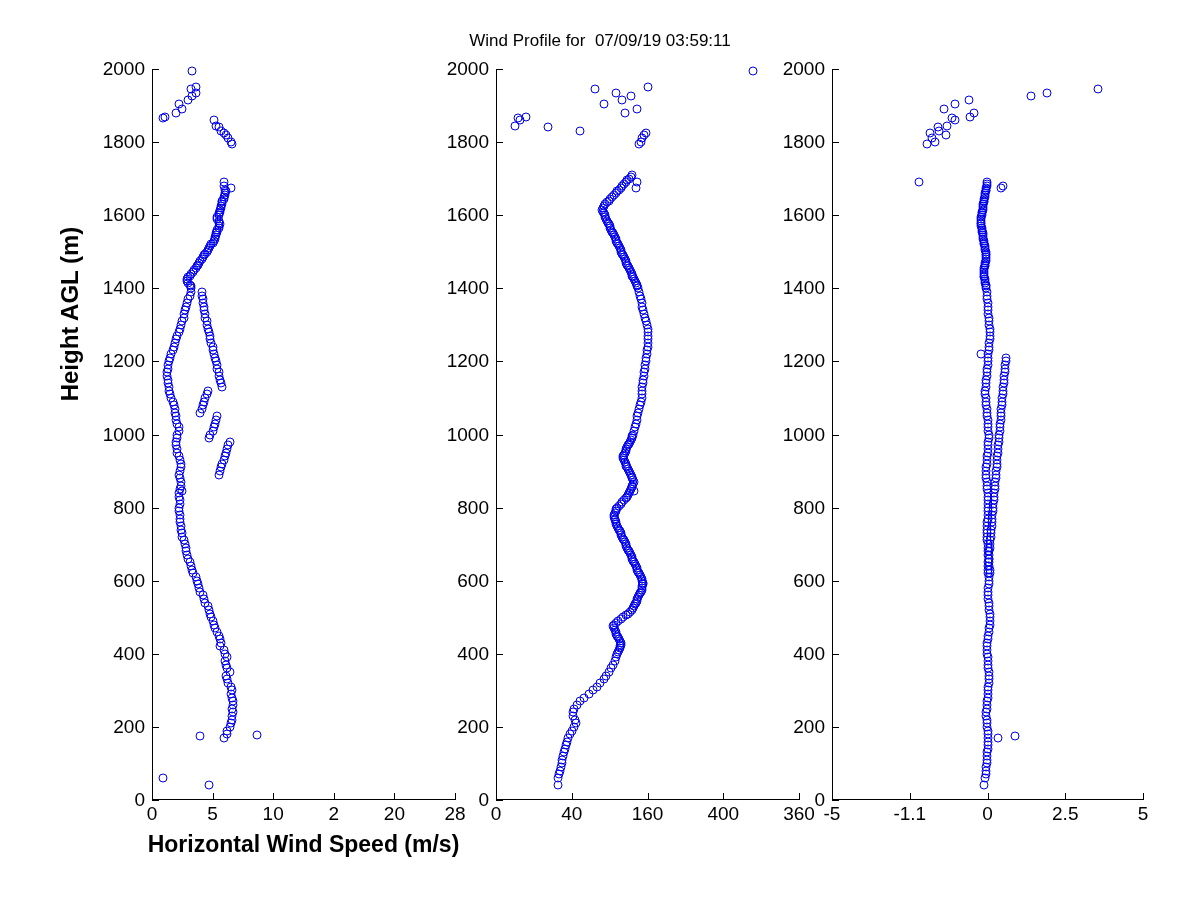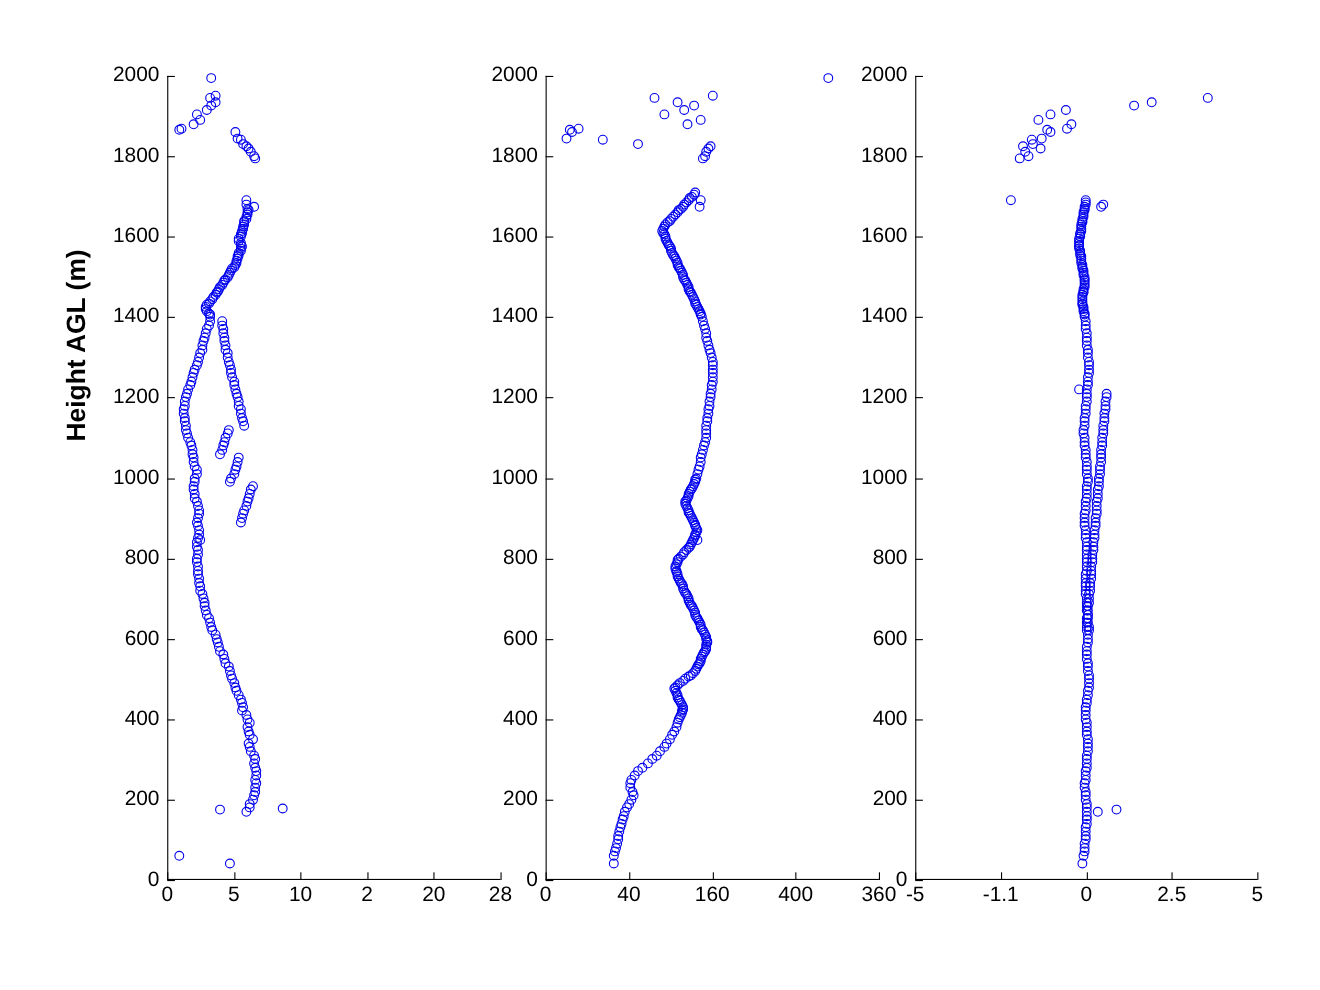--- a/index.html
+++ b/index.html
@@ -43,20 +43,21 @@
   .marker{
     position:absolute;width:9px;height:9px;box-sizing:border-box;
     border:1.4px solid #0000ee;border-radius:50%;
     transform:translate(-50%,-50%);background:transparent;
   }
 </style>
 </head>
 <body>
 
 <div id="figure">
+  <div class="title">Wind Profile for  07/09/19 03:59:11</div>
   <div class="ylabel">Height AGL (m)</div>
   <div class="panel" id="panel0" style="left:152px;width:303px;">
     <div class="axes-box"></div>
   <div class="xtick-mark" style="left: 0px;"></div>
       <div class="xtick-label" style="left: 0px;">0</div>
       <div class="xtick-mark" style="left: 60.6px;"></div>
       <div class="xtick-label" style="left: 60.6px;">5</div>
       <div class="xtick-mark" style="left: 121.2px;"></div>
       <div class="xtick-label" style="left: 121.2px;">10</div>
       <div class="xtick-mark" style="left: 181.8px;"></div>
@@ -80,20 +81,21 @@
       <div class="ytick-mark" style="top: 292.4px;"></div>
       <div class="ytick-label" style="top: 292.4px;">1200</div>
       <div class="ytick-mark" style="top: 219.3px;"></div>
       <div class="ytick-label" style="top: 219.3px;">1400</div>
       <div class="ytick-mark" style="top: 146.2px;"></div>
       <div class="ytick-label" style="top: 146.2px;">1600</div>
       <div class="ytick-mark" style="top: 73.1px;"></div>
       <div class="ytick-label" style="top: 73.1px;">1800</div>
       <div class="ytick-mark" style="top: 0px;"></div>
       <div class="ytick-label" style="top: 0px;">2000</div>
+      <div class="xlabel">Horizontal Wind Speed (m/s)</div>
       <div class="marker" style="left: 56.964px; top: 716.38px; border-color: rgb(0, 0, 238);"></div>
       <div class="marker" style="left: 10.908px; top: 709.07px; border-color: rgb(0, 0, 238);"></div>
       <div class="marker" style="left: 71.508px; top: 668.865px; border-color: rgb(0, 0, 238);"></div>
       <div class="marker" style="left: 75.144px; top: 665.21px; border-color: rgb(0, 0, 238);"></div>
       <div class="marker" style="left: 75.144px; top: 661.555px; border-color: rgb(0, 0, 238);"></div>
       <div class="marker" style="left: 77.568px; top: 657.9px; border-color: rgb(0, 0, 238);"></div>
       <div class="marker" style="left: 78.78px; top: 654.245px; border-color: rgb(0, 0, 238);"></div>
       <div class="marker" style="left: 79.992px; top: 650.59px; border-color: rgb(0, 0, 238);"></div>
       <div class="marker" style="left: 79.992px; top: 646.935px; border-color: rgb(0, 0, 238);"></div>
       <div class="marker" style="left: 81.204px; top: 643.28px; border-color: rgb(0, 0, 238);"></div>

